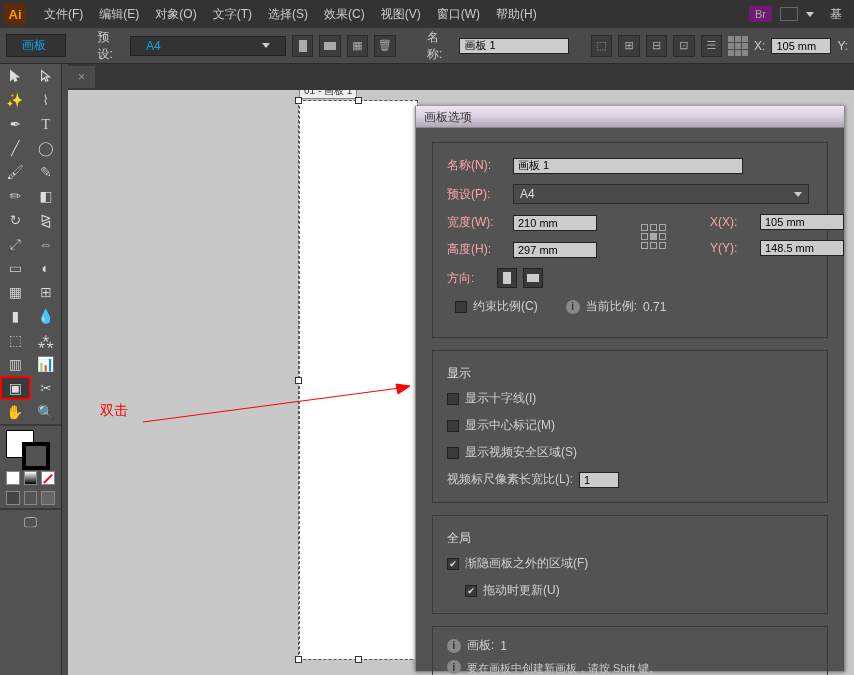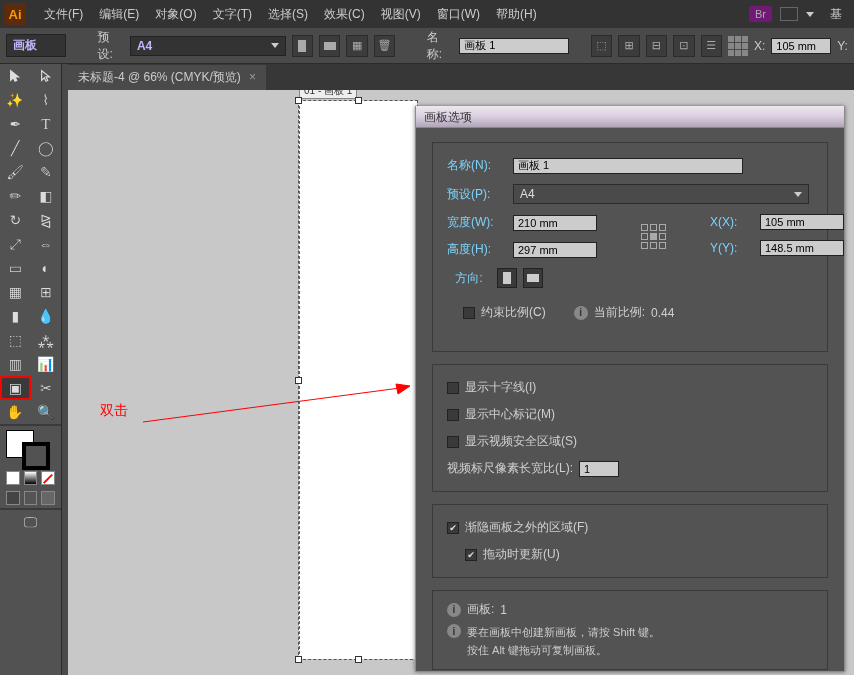--- a/index.html
+++ b/index.html
@@ -18,21 +18,21 @@
   .ai-logo{width:22px;height:22px;background:#5b2b0e;border-radius:3px;display:flex;align-items:center;justify-content:center;color:#ff9a00;font-weight:bold;font-size:13px;margin-right:10px;}
   .menu-item{padding:0 8px;font-size:12px;color:#ccc;cursor:pointer;}
   .menu-right{margin-left:auto;display:flex;align-items:center;gap:8px;}
   .mode-pill{padding:2px 6px;background:#701a75;border-radius:2px;color:#aaa;font-size:11px;}
   .mode-icon{width:18px;height:14px;border:1px solid #666;display:inline-block;}
   .menu-end{padding:0 8px;color:#ccc;}
   
   
   .control-bar{height:36px;background:#4a4a4a;border-bottom:1px solid #2b2b2b;display:flex;align-items:center;padding:0 6px;gap:6px;}
   .ctrl-label{color:#ccc;font-size:12px;}
-  .ctrl-dropdown{background:#333;border:1px solid #222;color:#c4b5fd;padding:2px 6px;min-width:60px;font-weight:bold;}
+  .ctrl-dropdown{background:#333;border:1px solid #222;color:#0ea5e9;padding:2px 15px;min-width:60px;}
   .ctrl-dropdown.wide{width:160px;display:flex;justify-content:space-between;align-items:center;}
   .ctrl-icon{width:22px;height:22px;background:#3c3c3c;border:1px solid #2b2b2b;display:flex;align-items:center;justify-content:center;color:#aaa;font-size:11px;}
   .ctrl-input{background:#ccc;border:1px solid #222;color:#000;padding:1px 4px;width:110px;font-size:11px;}
   .ctrl-input.sm{width:60px;}
   .grid9{display:grid;grid-template-columns:repeat(3,6px);grid-template-rows:repeat(3,6px);gap:1px;}
   .grid9 span{background:#888;}
   
   
   .workspace{position:absolute;left:0;top:64px;right:0;bottom:0;background:#4a4a4a;}
   
@@ -73,21 +73,21 @@
   
   .annot-text{position:absolute;color:#ff0000;font-size:14px;}
   .annot-arrow{position:absolute;stroke:#ff0000;fill:#ff0000;}
   
   
   .dialog{position:absolute;left:415px;top:106px;width:430px;height:566px;background:#535353;border:1px solid #8a8a8a;border-top:none;box-shadow:0 0 4px rgba(0,0,0,0.5);}
   .dialog-title{height:22px;background:linear-gradient(#f0e6ee,#d9cfe0,#b0a6b8);color:#333;font-size:12px;padding:3px 8px;border-bottom:1px solid #888;}
   .dialog-body{padding:14px 16px 0 16px;}
   .fieldset{border:1px solid #3a3a3a;padding:14px 14px 14px 14px;margin-bottom:12px;}
   .row{display:flex;align-items:center;margin-bottom:10px;gap:6px;}
-  .row .lab{color:#7dd3fc;font-size:12px;min-width:60px;white-space:nowrap;}
+  .row .lab{color:#fca5a5;font-size:12px;min-width:60px;white-space:nowrap;}
   .txt-input{background:#ccc;border:1px solid #222;color:#000;padding:1px 4px;font-size:11px;}
   .txt-input.name{width:230px;}
   .txt-input.w{width:84px;}
   .dd-wide{flex:1;background:#4a4a4a;border:1px solid #2b2b2b;color:#ddd;padding:2px 6px;display:flex;justify-content:space-between;align-items:center;margin-right:4px;}
   .caret{width:0;height:0;border-left:4px solid transparent;border-right:4px solid transparent;border-top:5px solid #ccc;}
   .two-col{display:flex;gap:44px;}
   .col{display:flex;flex-direction:column;gap:10px;}
   .orient-btn{width:20px;height:20px;background:#3a3a3a;border:1px solid #222;display:flex;align-items:center;justify-content:center;}
   .orient-btn .pg{background:#ccc;}
   .orient-btn .portrait{width:8px;height:12px;}
@@ -282,21 +282,20 @@
       </div>
       <div class="tool-divider"></div>
       <div class="tool" style="grid-column:1/3">
           <span class="glyph">🖵</span>
         </div>
     </div>
   </div>
 
   <div class="tab-strip">
     <div class="doc-tab">
-      <span>未标题-4 @ 66% (CMYK/预览)</span>
       <span class="close-x">×</span>
     </div>
   </div>
 
   <div class="canvas-area">
     <div class="artboard-sel">
       <div class="artboard-label">01 - 画板 1</div>
       <div class="artboard"></div>
       <div class="handle h-tl"></div>
       <div class="handle h-tm"></div>
@@ -356,58 +355,60 @@
             <span class="lab" style="min-width:44px">X(X):</span>
             <input class="txt-input w" value="105 mm" style="">
           </div>
           <div class="row" style="margin:0">
             <span class="lab" style="min-width:44px">Y(Y):</span>
             <input class="txt-input w" value="148.5 mm" style="">
           </div>
         </div>
       </div>
       <div class="row" style="margin-top:10px">
-        <span class="lab" style="min-width:44px;text-align:center">方向:</span>
+        <span class="lab" style="min-width:44px;text-align:left">方向:</span>
         <div class="orient-btn">
             <div class="pg portrait"></div>
           </div>
         <div class="orient-btn">
             <div class="pg landscape"></div>
           </div>
       </div>
-      <div class="row" style="margin:16px">
+      <div class="row" style="margin:8px">
         <span class="cb"></span>
         <span>约束比例(C)</span>
         <span style="width:16px"></span>
         <span class="info-i">i</span>
         <span>当前比例:</span>
-        <span>0.44</span>
+        <span>0.71</span>
       </div>
     </div>
 
     <div class="fieldset">
+      <div class="section-title">显示</div>
       <div class="row">
           <span class="cb"></span>
           <span>显示十字线(I)</span>
         </div>
       <div class="row">
           <span class="cb"></span>
           <span>显示中心标记(M)</span>
         </div>
       <div class="row">
           <span class="cb"></span>
           <span>显示视频安全区域(S)</span>
         </div>
       <div class="row" style="margin:0">
         <span>视频标尺像素长宽比(L):</span>
         <input class="txt-input" style="width: 40px;" value="1">
       </div>
     </div>
 
     <div class="fieldset">
+      <div class="section-title">全局</div>
       <div class="row">
           <span class="cb">✔</span>
           <span>渐隐画板之外的区域(F)</span>
         </div>
       <div class="row indent" style="margin:0">
           <span class="cb">✔</span>
           <span>拖动时更新(U)</span>
         </div>
     </div>
 

